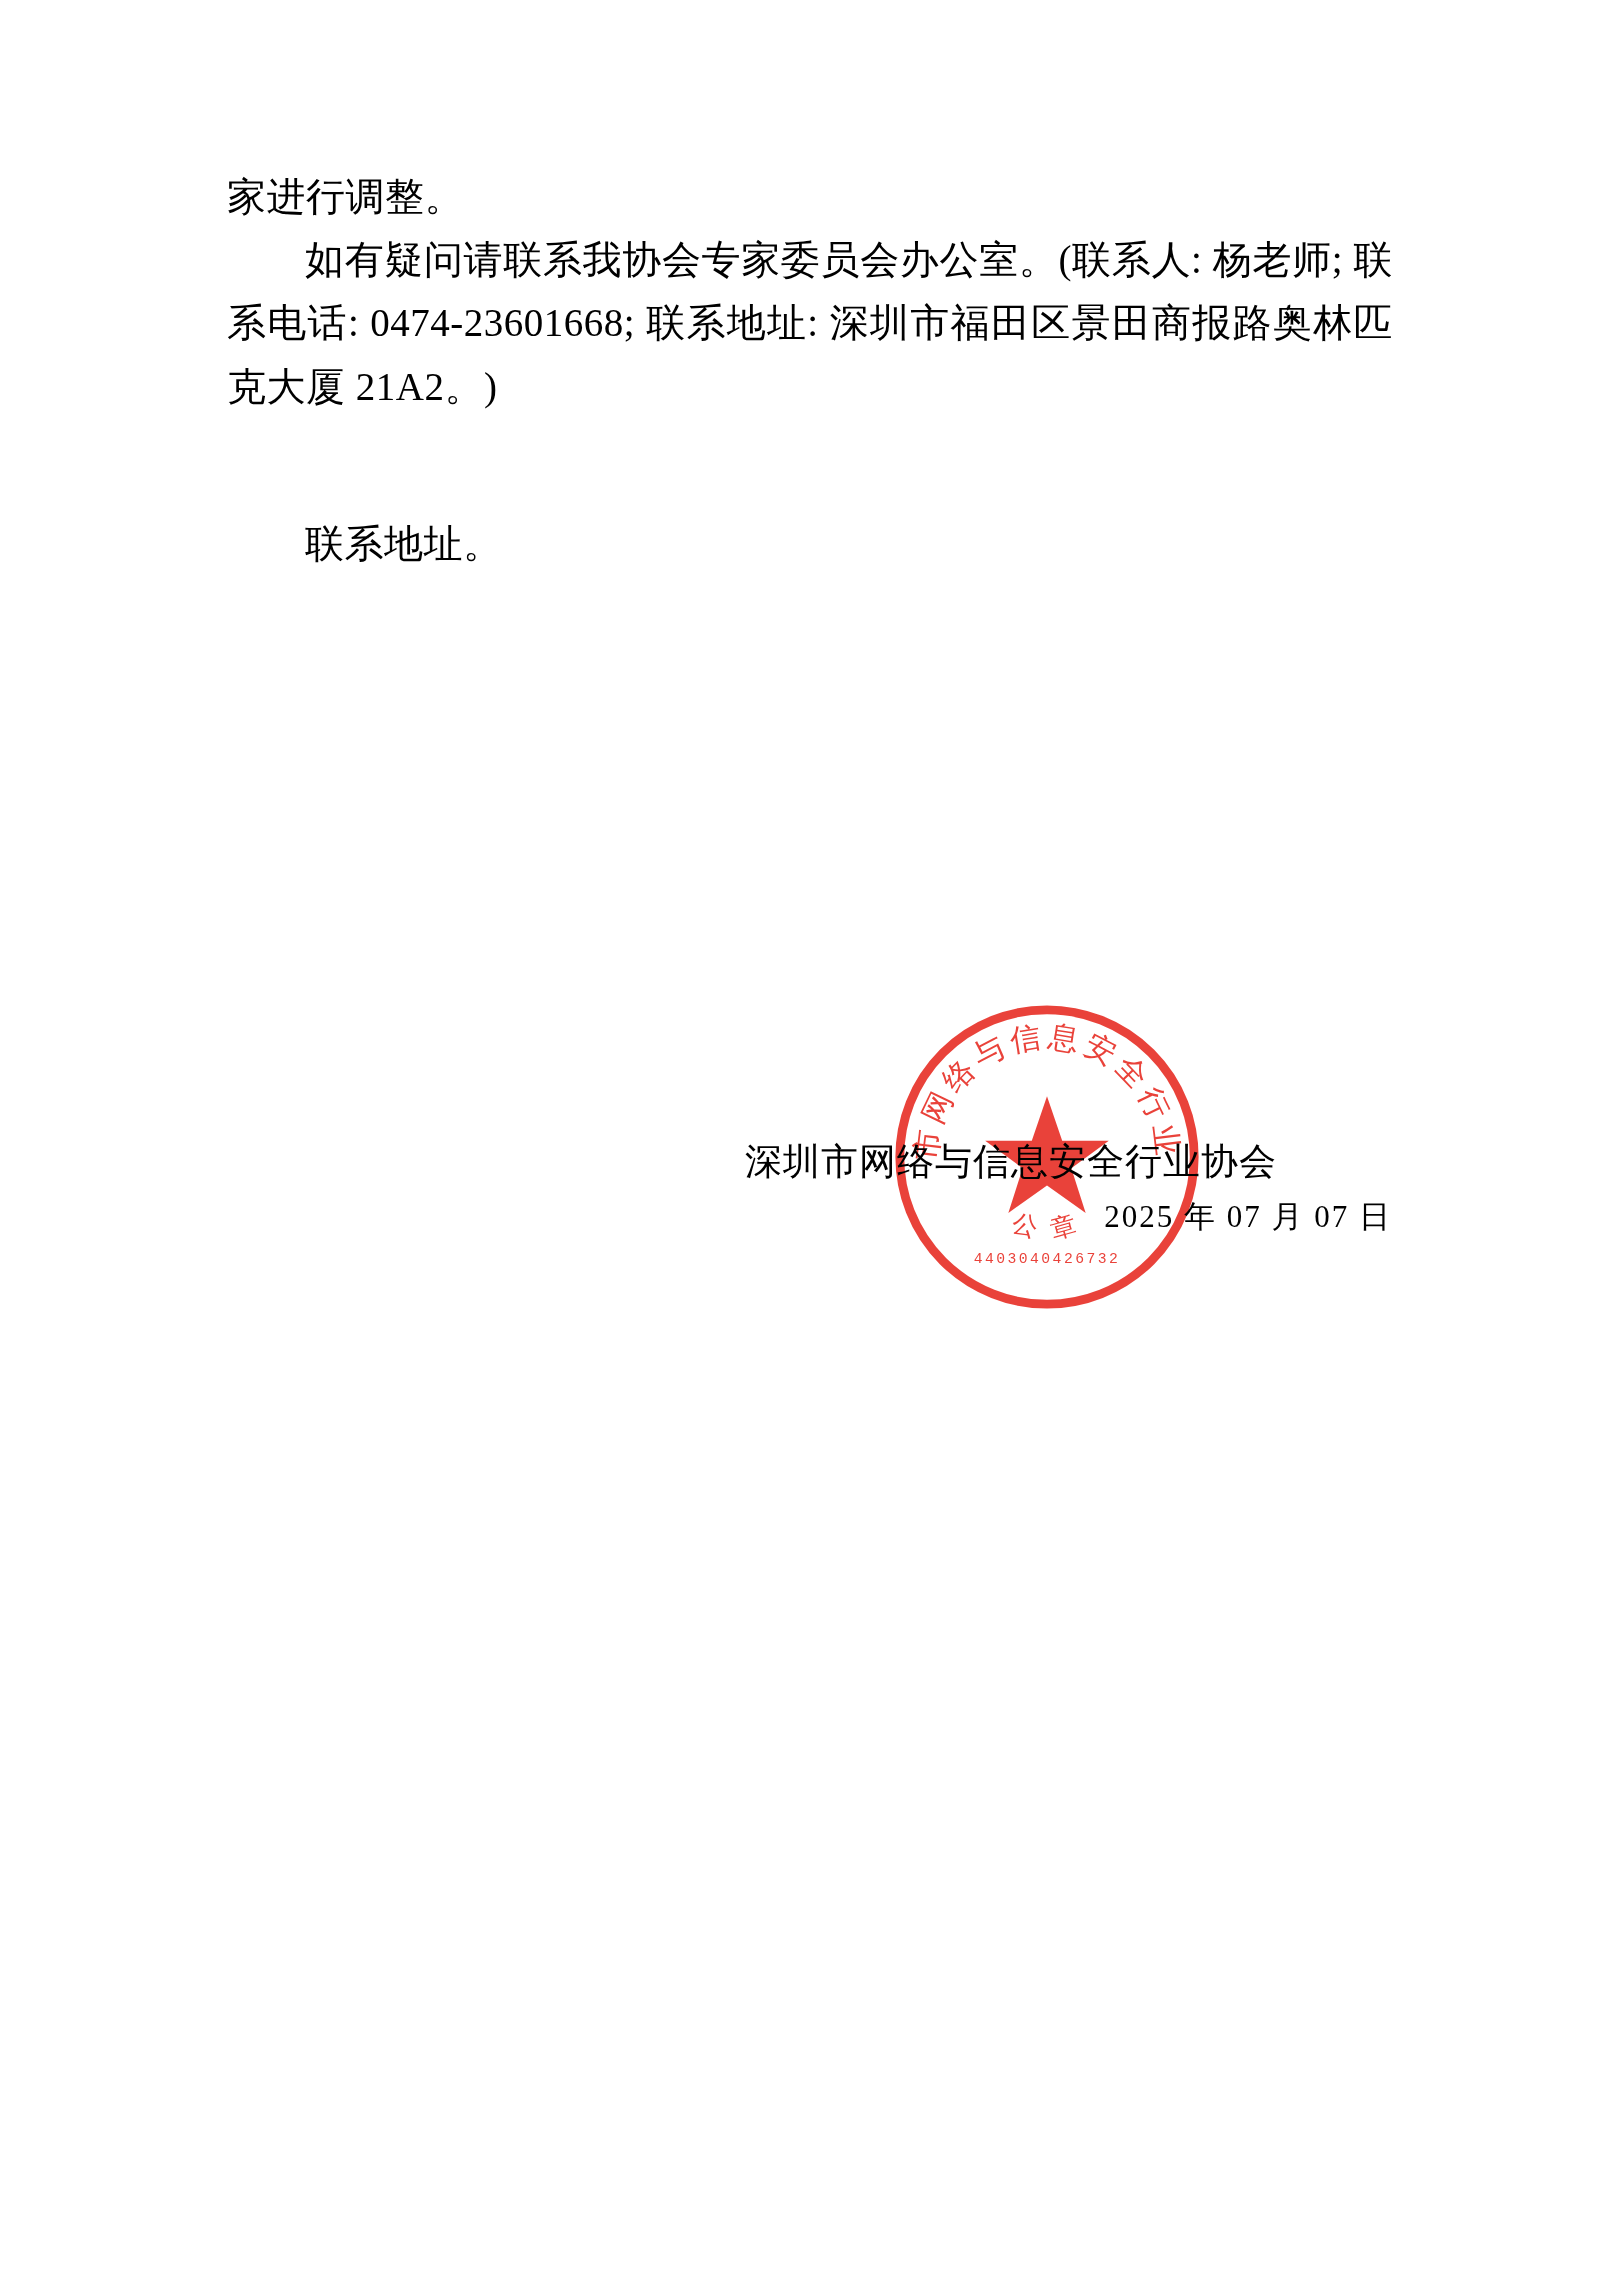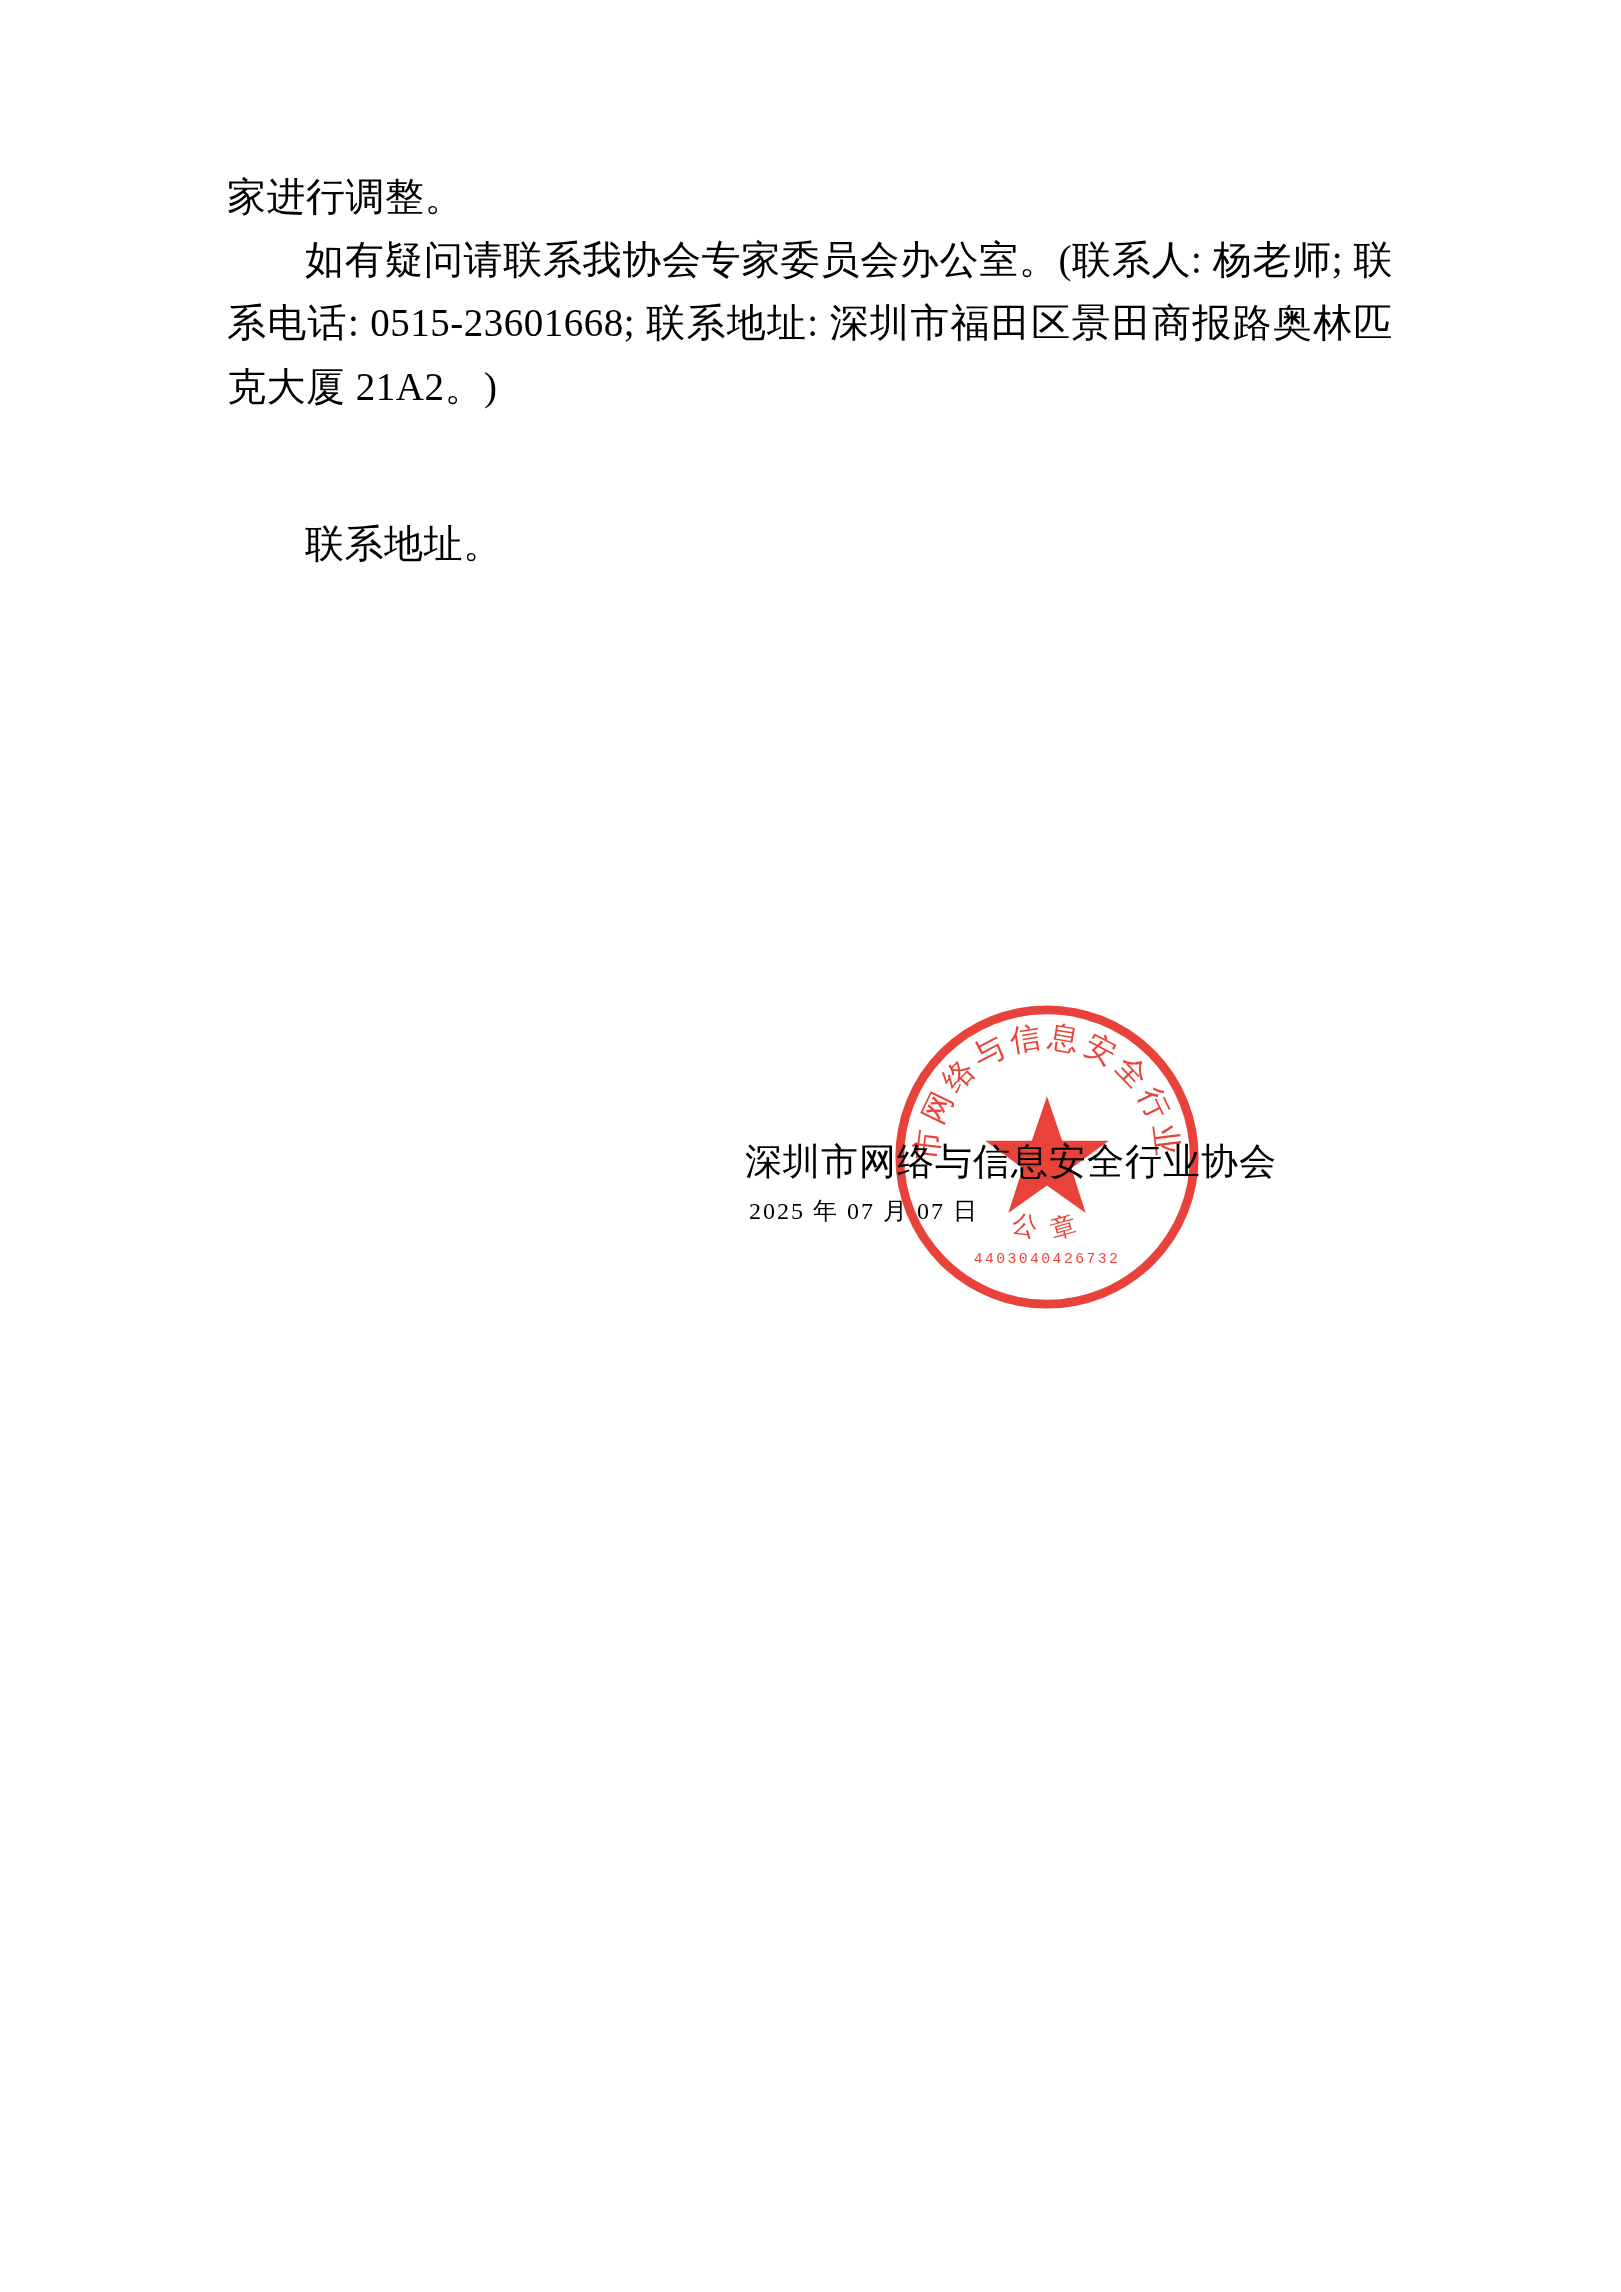--- a/index.html
+++ b/index.html
@@ -55,25 +55,26 @@
     text-align: left;
     z-index: 3;
   }
   .sign-line {
     font-size: 37px;
     line-height: 1.62;
     letter-spacing: 1px;
     white-space: nowrap;
   }
   .sign-date {
-    font-size: 24px;
+    font-size: 31px;
     line-height: 1.62;
     letter-spacing: 2px;
     margin-left: 3.9px;
     white-space: nowrap;
+    text-align: right;
   }
 
   
   .seal {
     position: absolute;
     left: 890px;
     top: 1000px;
     width: 314px;
     height: 314px;
     z-index: 2;
@@ -84,21 +85,21 @@
 </style>
 </head>
 <body>
 
 <div class="page">
 
   <div class="doc-body">
 
     <p class="para">家进行调整。</p>
 
-    <p class="para indent">如有疑问请联系我协会专家委员会办公室。(联系人: 杨老师; 联系电话: 0515-23601668; 联系地址: 深圳市福田区景田商报路奥林匹克大厦 21A2。)</p>
+    <p class="para indent">如有疑问请联系我协会专家委员会办公室。(联系人: 杨老师; 联系电话: 0474-23601668; 联系地址: 深圳市福田区景田商报路奥林匹克大厦 21A2。)</p>
 
     <div class="gap-medium"></div>
 
     <p class="para indent">联系地址。</p>
 
     <div class="gap-large"></div>
 
 
   </div>
 

